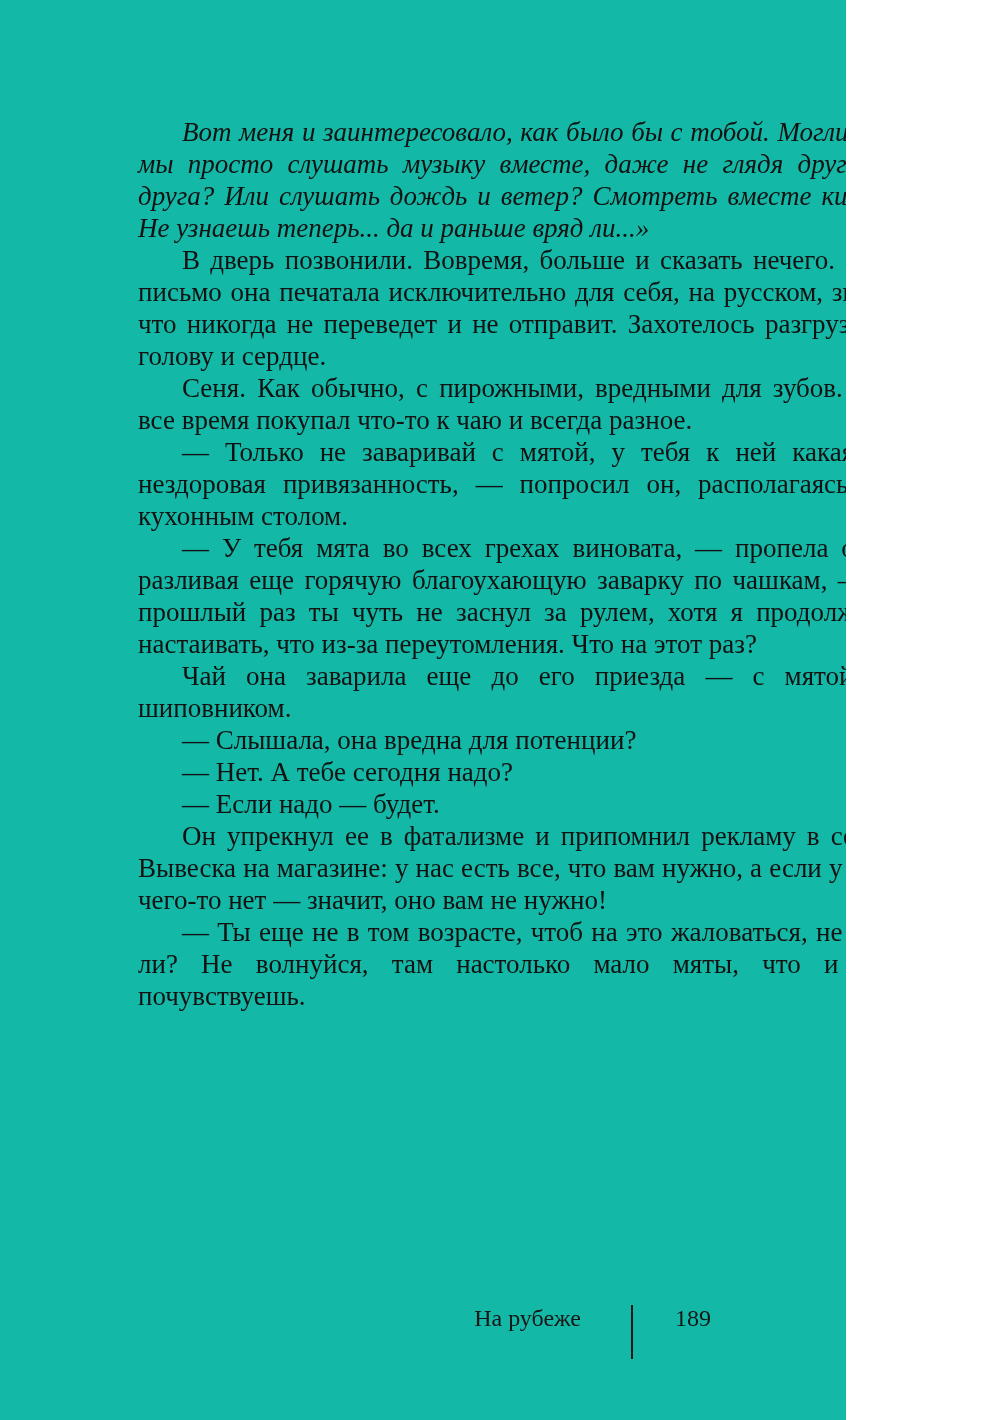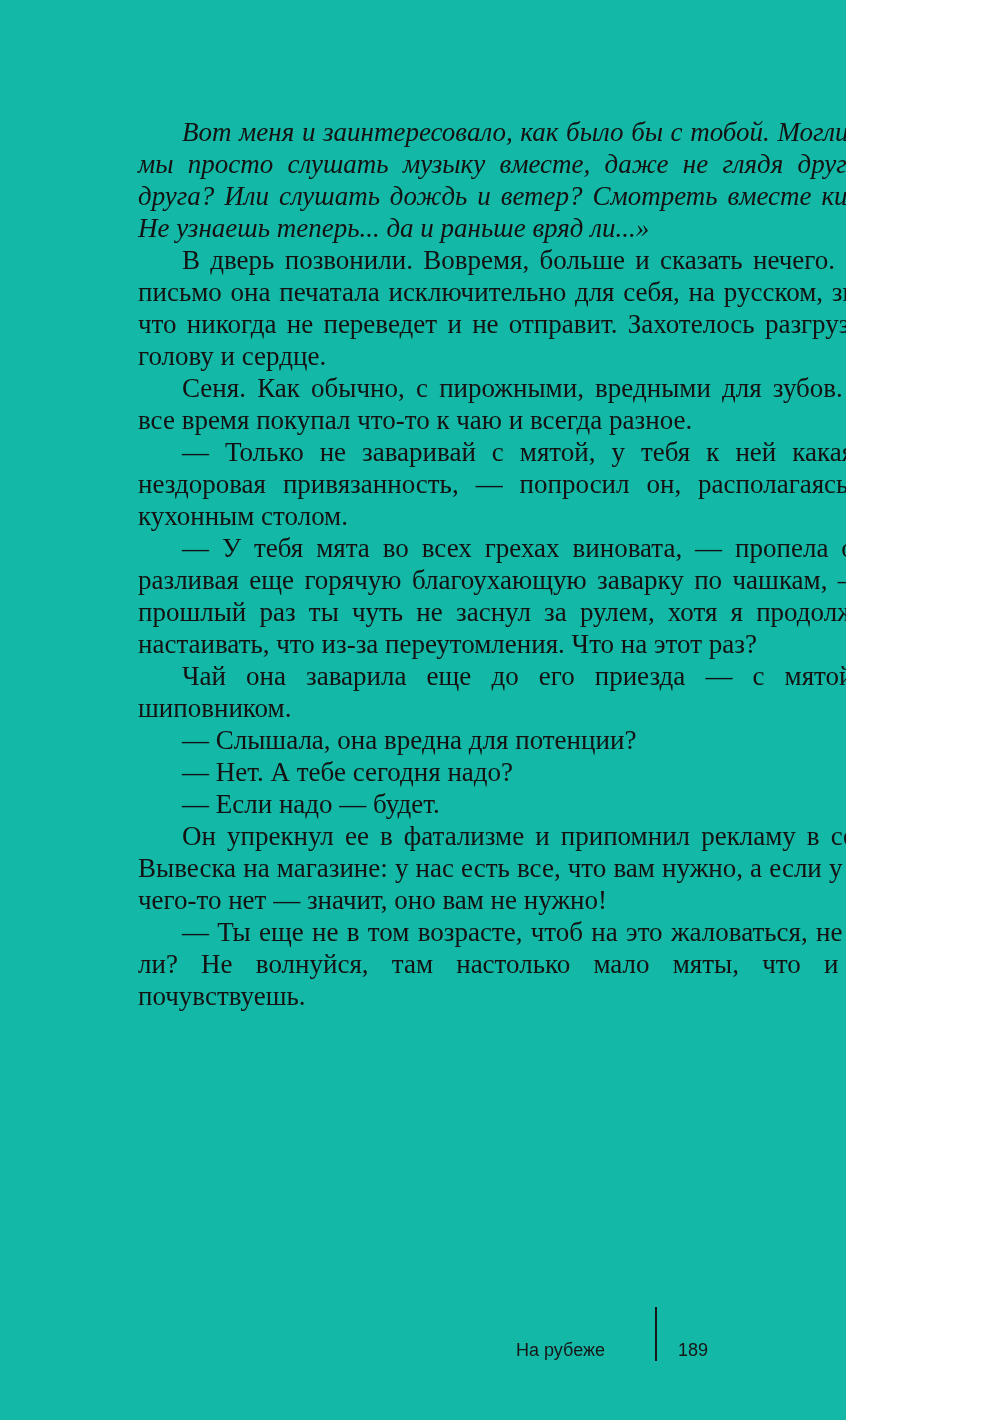--- a/index.html
+++ b/index.html
@@ -36,36 +36,37 @@
     font-style: italic;
   }
   .footer {
     position: absolute;
     left: 138px;
     right: 117px;
     top: 1305px;
     height: 56px;
     display: flex;
     justify-content: flex-end;
-    align-items: flex-end;
-    font-family: Liberation Sans, sans-serif;
-    font-size: 18px;
+    align-items: flex-start;
+    font-family: Liberation Serif, serif;
+    font-size: 24px;
     color: #161616;
   }
   .running-title {
     margin-right: 50px;
   }
   .footer-divider {
     width: 2px;
     height: 54px;
     background: #161616;
   }
   .page-number {
     width: 72px;
     text-align: center;
+    padding-left: 24px;
   }
 </style>
 </head>
 <body>
 
 <div class="page">
   <main class="text-block" id="text-block">
       <p class="para italic">Вот меня и заинтересовало, как было бы с тобой. Могли бы мы просто слушать музыку вместе, даже не глядя друг на друга? Или слушать дождь и ветер? Смотреть вместе кино? Не узнаешь теперь... да и раньше вряд ли...»</p>
       <p class="para">В дверь позвонили. Вовремя, больше и сказать нечего. Это письмо она печатала исключительно для себя, на русском, зная, что никогда не переведет и не отправит. Захотелось разгрузить голову и сердце.</p>
       <p class="para">Сеня. Как обычно, с пирожными, вредными для зубов. Он все время покупал что-то к чаю и всегда разное.</p>

